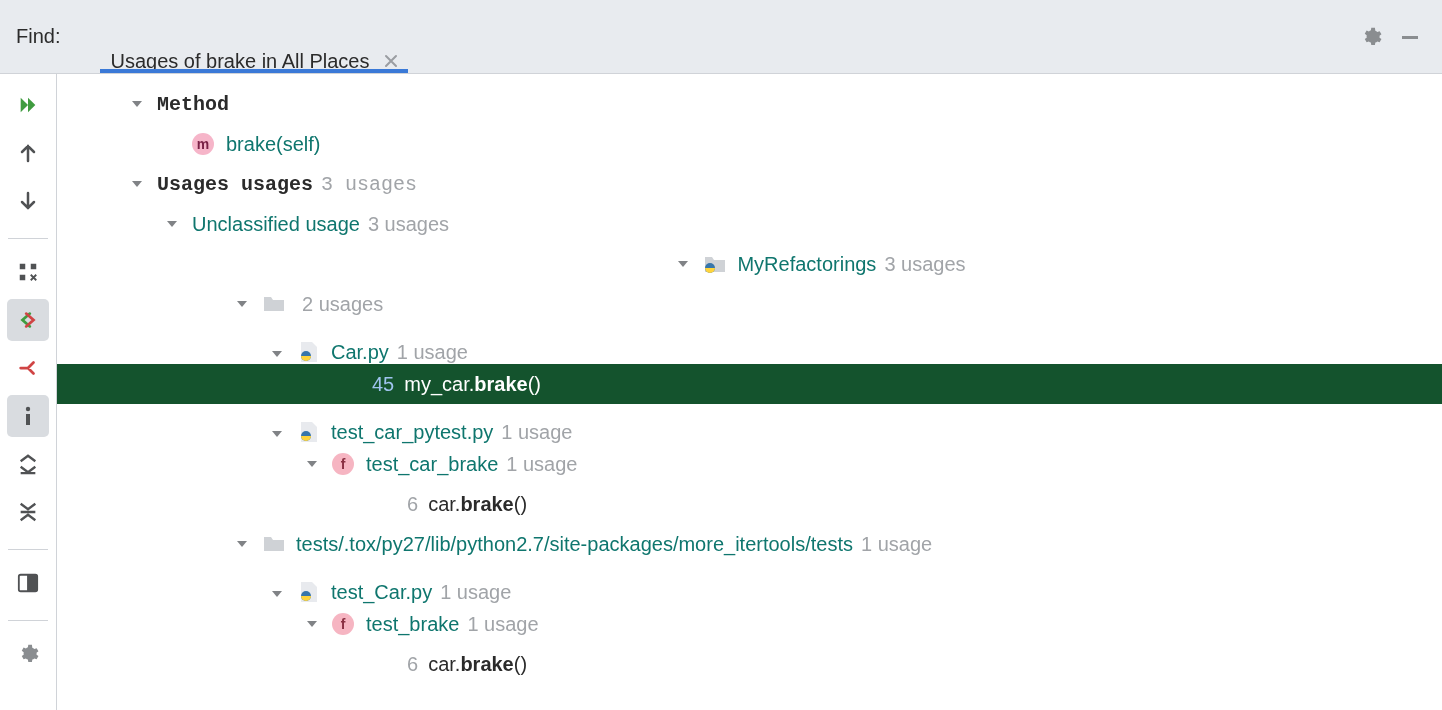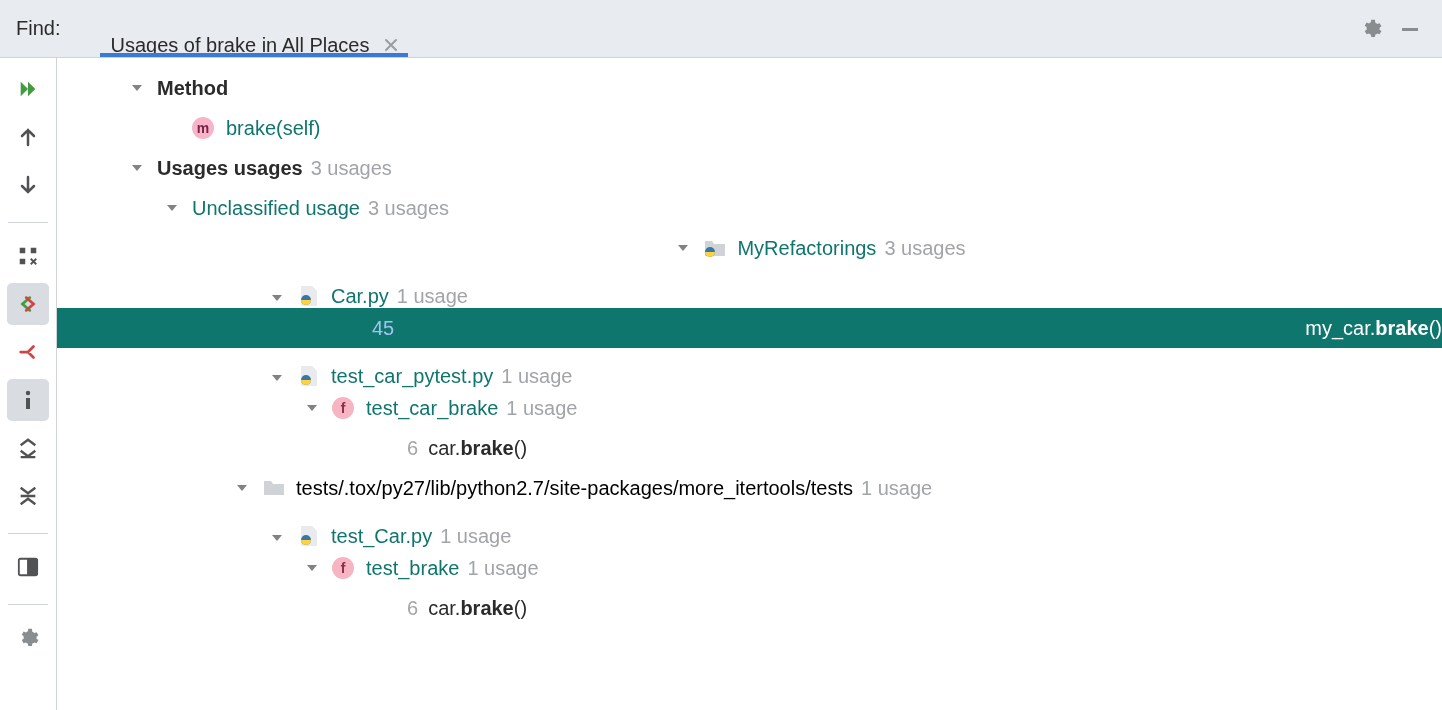--- a/index.html
+++ b/index.html
@@ -6,21 +6,21 @@
   html, body {
     width: 1442px; height: 710px;
     font-family: -apple-system, "Helvetica Neue", Arial, sans-serif;
     font-size: 20px;
     color: #2b2b2b;
     background: #ffffff;
     overflow: hidden;
   }
   
   .header {
-    height: 58px;
+    height: 74px;
     background: #e8ebef;
     border-bottom: 1px solid #d0d3d8;
     display: flex;
     align-items: center;
     padding-left: 16px;
   }
   .find-label {
     color: #2b2b2b;
     margin-right: 40px;
     font-weight: 400;
@@ -100,32 +100,31 @@
     overflow: auto;
   }
   .row {
     display: flex;
     align-items: center;
     height: 40px;
     padding-left: 0;
     white-space: nowrap;
   }
   .row.selected {
-    background: #0f766e;
+    background: #14532d;
     color: #fff;
-    justify-content: space-between;
   }
   .chevron {
     width: 20px; height: 20px;
     margin-right: 10px;
     display: flex; align-items: center; justify-content: center;
     color: #808386;
   }
   .chevron svg { display: block; }
-  .indent-0 { padding-left: 70px; }
+  .indent-0 { padding-left: 70px; font-family: Liberation Mono, monospace; }
   .indent-1 { padding-left: 105px; }
   .indent-2 { padding-left: 140px; justify-content: center; }
   .indent-3 { padding-left: 175px; }
   .indent-4 { padding-left: 210px; align-items: flex-end; }
   .indent-5 { padding-left: 245px; }
   .indent-6 { padding-left: 315px; }
   .no-chevron { padding-left: 30px; }
 
   .row .label {
     font-weight: 700;
@@ -133,21 +132,21 @@
   .row .label.normal {
     font-weight: 400;
     color: #0f766e;
   }
   .row .count {
     color: #a1a4a8;
     margin-left: 8px;
     font-weight: 400;
   }
   .row .path {
-    color: #000000;
+    color: #0f766e;
     font-weight: 400;
     text-align: center;
   }
   .row .linenum {
     color: #9fc4ee;
     margin-right: 10px;
     font-weight: 400;
   }
   .row:not(.selected) .linenum { color: #a1a4a8; }
 
@@ -323,20 +322,33 @@
         <svg width="22" height="20" viewBox="0 0 22 20">
             <path class="folder-icon-svg" d="M1 3h7l2 3h11v12H1z"></path>
             <circle cx="6" cy="14" r="5" fill="#3776ab"></circle>
             <circle cx="6" cy="14" r="5" fill="#ffd43b" clip-path="inset(50% 0 0 0)"></circle>
           </svg>
       </span>
       <span class="label normal">MyRefactorings</span>
       <span class="count">3 usages</span>
     </div>
 
+    <div class="row indent-3">
+      <span class="chevron">
+        <svg width="14" height="14" viewBox="0 0 14 14">
+            <path fill="#808386" d="M2 4l5 6 5-6z"></path>
+          </svg>
+      </span>
+      <span class="icon-slot">
+        <svg width="22" height="18" viewBox="0 0 22 18">
+            <path class="folder-icon-svg" d="M1 2h7l2 3h11v11H1z"></path>
+          </svg>
+      </span>
+      <span class="count" style="margin-left:6px">2 usages</span>
+    </div>
 
     <div class="row indent-4">
       <span class="chevron">
         <svg width="14" height="14" viewBox="0 0 14 14">
             <path fill="#808386" d="M2 4l5 6 5-6z"></path>
           </svg>
       </span>
       <span class="icon-slot">
         <svg width="20" height="22" viewBox="0 0 20 22">
             <path class="pyfile-bg" d="M2 1h11l5 5v15H2z"></path>

